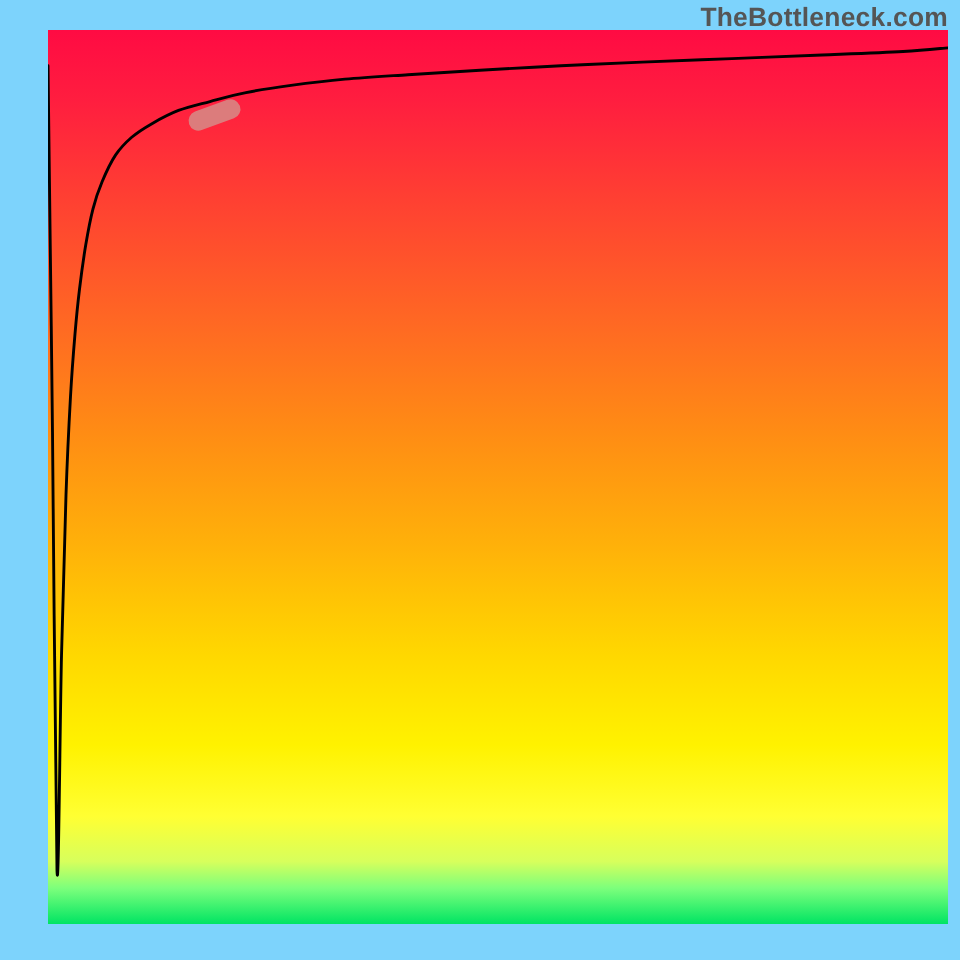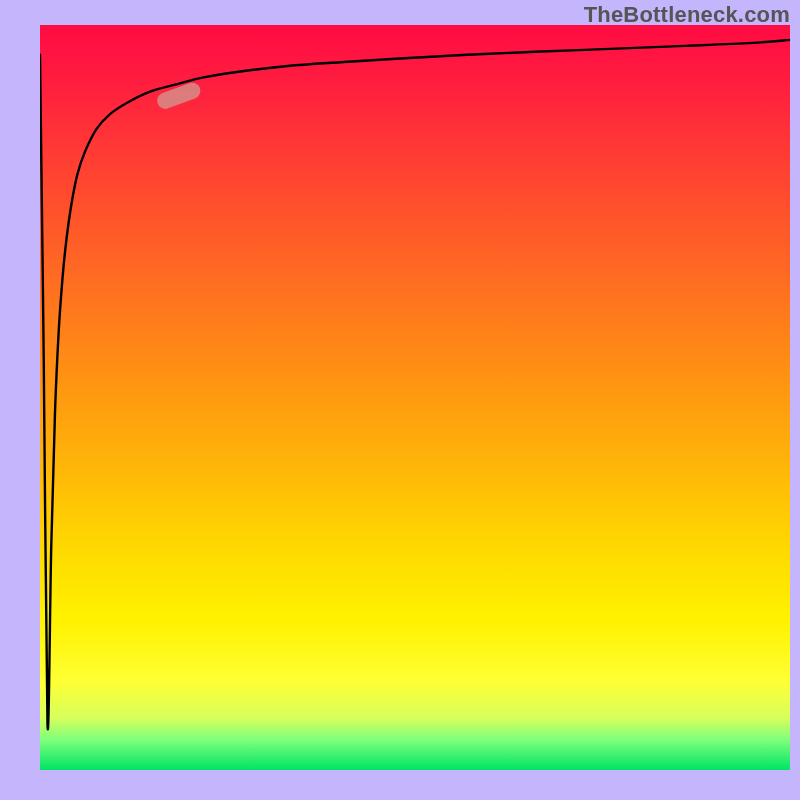--- a/index.html
+++ b/index.html
@@ -7,21 +7,21 @@
     padding: 0;
     width: 800px;
     height: 800px;
     background: #000;
     overflow: hidden;
   }
   .frame {
     position: relative;
     width: 800px;
     height: 800px;
-    background: #c4b5fd;
+    background: #7dd3fc;
   }
   .plot-area {
     position: absolute;
     left: 40px;
     top: 25px;
     width: 750px;
     height: 745px;
     background: linear-gradient(to bottom,
       #ff0b43 0%,
       #ff1e3f 8%,

